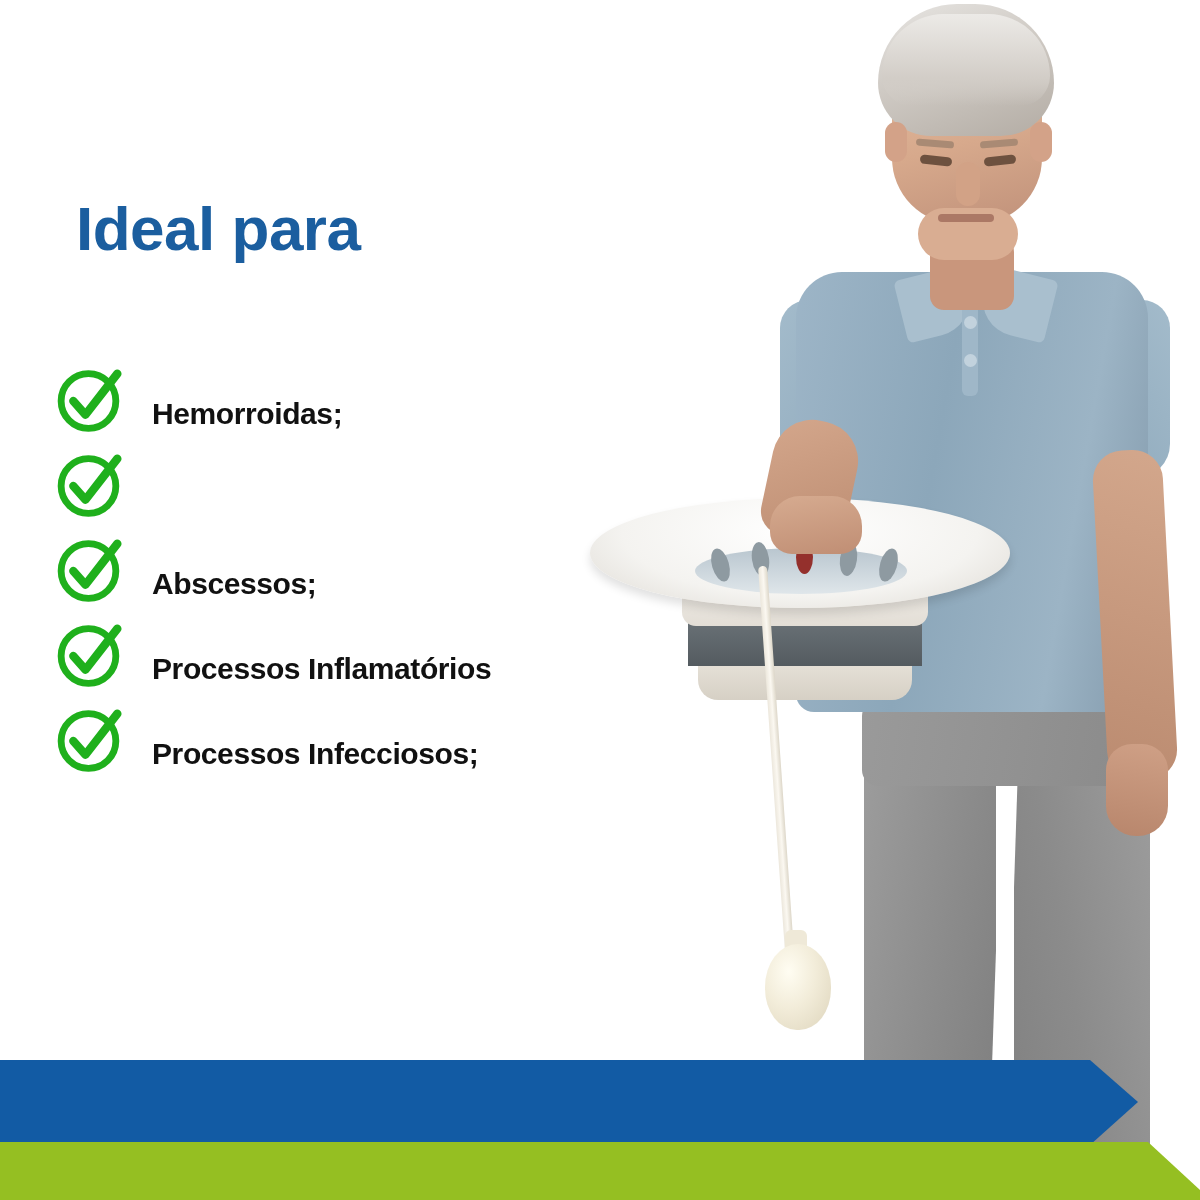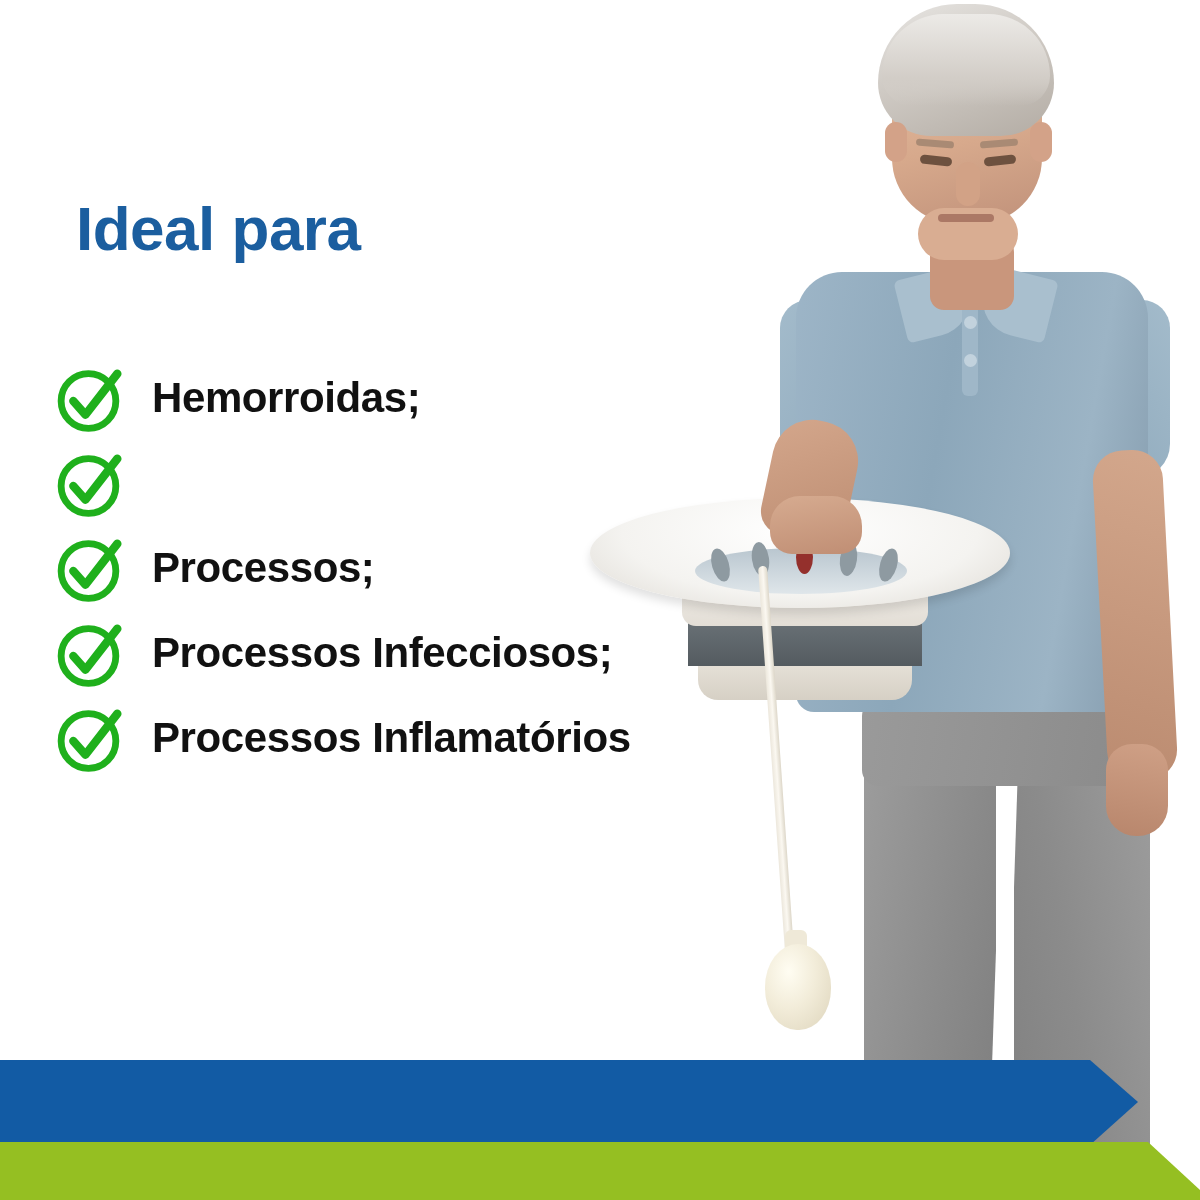--- a/index.html
+++ b/index.html
@@ -12,22 +12,22 @@
     position:absolute;left:76px;top:196px;
     font-size:62px;font-weight:bold;letter-spacing:-.5px;
     color:#1b5e9f;line-height:1.05;white-space:nowrap;
   }
 
   
   .benefit-list{position:absolute;left:52px;top:358px;width:760px;}
   .benefit-row{position:relative;height:85px;}
   .check-icon{position:absolute;left:0;top:2px;width:76px;height:76px;}
   .benefit-label{
-    position:absolute;left:100px;top:6px;
-    font-size:42px;font-weight:bold;color:#111111;
+    position:absolute;left:100px;top:22px;
+    font-size:30px;font-weight:bold;color:#111111;
     white-space:nowrap;line-height:68px;letter-spacing:-.4px;
   }
 
   
   .band{position:absolute;left:0;}
   .band-blue{top:1060px;width:1200px;height:85px;}
   .band-green{top:1142px;width:1200px;height:58px;}
 
   
   #photo{position:absolute;left:600px;top:0;width:600px;height:1200px;}
@@ -193,37 +193,37 @@
         <circle cx="48" cy="54" r="36" fill="none" stroke="#1fb01c" stroke-width="9"></circle>
         <path d="M28 54 L44 72 L86 18" fill="none" stroke="#1fb01c" stroke-width="11" stroke-linecap="round" stroke-linejoin="round"></path>
       </svg>
     </div>
 
     <div class="benefit-row">
       <svg class="check-icon" viewBox="0 0 100 100">
         <circle cx="48" cy="54" r="36" fill="none" stroke="#1fb01c" stroke-width="9"></circle>
         <path d="M28 54 L44 72 L86 18" fill="none" stroke="#1fb01c" stroke-width="11" stroke-linecap="round" stroke-linejoin="round"></path>
       </svg>
-      <span class="benefit-label">Processos;</span>
+      <span class="benefit-label">Abscessos;</span>
+    </div>
+
+    <div class="benefit-row">
+      <svg class="check-icon" viewBox="0 0 100 100">
+        <circle cx="48" cy="54" r="36" fill="none" stroke="#1fb01c" stroke-width="9"></circle>
+        <path d="M28 54 L44 72 L86 18" fill="none" stroke="#1fb01c" stroke-width="11" stroke-linecap="round" stroke-linejoin="round"></path>
+      </svg>
+      <span class="benefit-label">Processos Inflamatórios</span>
     </div>
 
     <div class="benefit-row">
       <svg class="check-icon" viewBox="0 0 100 100">
         <circle cx="48" cy="54" r="36" fill="none" stroke="#1fb01c" stroke-width="9"></circle>
         <path d="M28 54 L44 72 L86 18" fill="none" stroke="#1fb01c" stroke-width="11" stroke-linecap="round" stroke-linejoin="round"></path>
       </svg>
       <span class="benefit-label">Processos Infecciosos;</span>
-    </div>
-
-    <div class="benefit-row">
-      <svg class="check-icon" viewBox="0 0 100 100">
-        <circle cx="48" cy="54" r="36" fill="none" stroke="#1fb01c" stroke-width="9"></circle>
-        <path d="M28 54 L44 72 L86 18" fill="none" stroke="#1fb01c" stroke-width="11" stroke-linecap="round" stroke-linejoin="round"></path>
-      </svg>
-      <span class="benefit-label">Processos Inflamatórios</span>
     </div>
   </div>
 
   <svg class="band band-blue" viewBox="0 0 1200 85" preserveAspectRatio="none">
     <polygon points="0,0 1090,0 1138,42 1090,85 0,85" fill="#125ba4"></polygon>
   </svg>
 
   <svg class="band band-green" viewBox="0 0 1200 58" preserveAspectRatio="none">
     <polygon points="0,0 1148,0 1200,48 1200,58 0,58" fill="#95bf22"></polygon>
   </svg>

